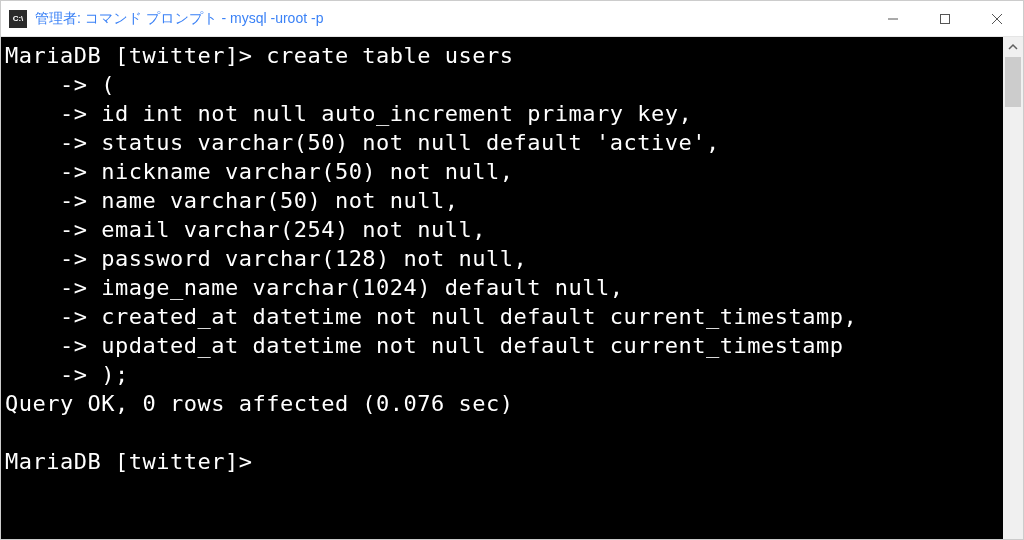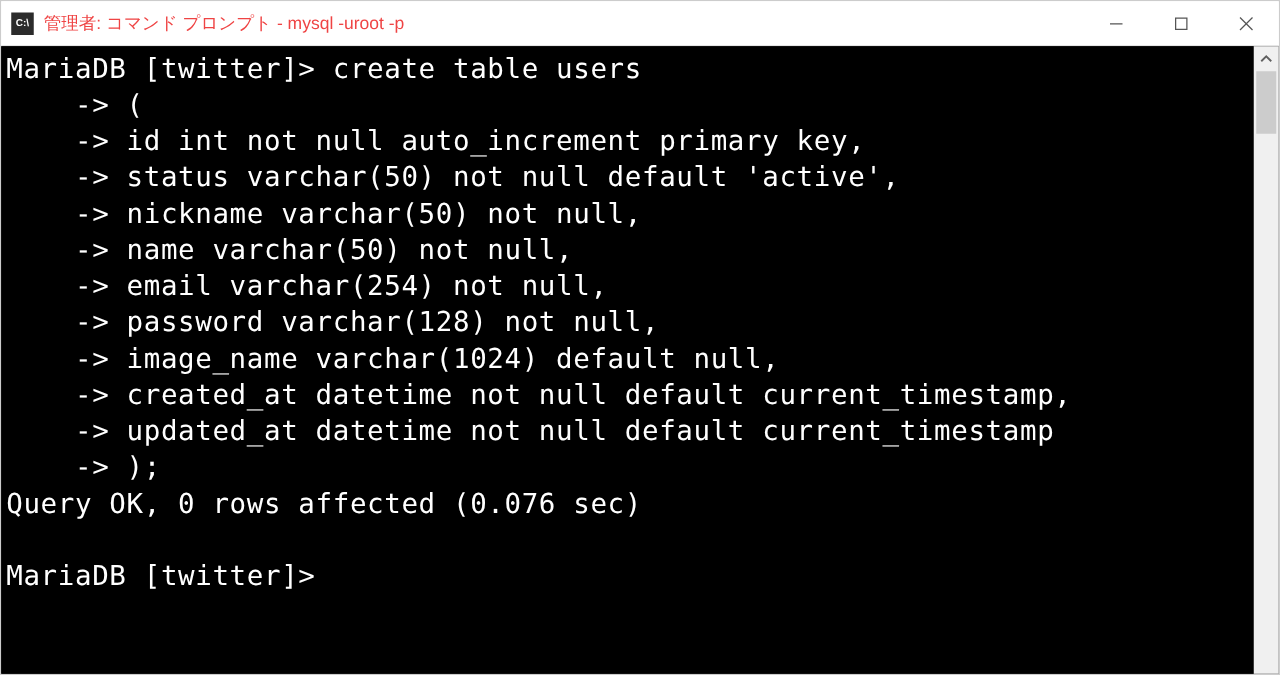--- a/index.html
+++ b/index.html
@@ -39,21 +39,21 @@
       justify-content: center;
       background: #2b2b2b;
       color: #ffffff;
       font-size: 8px;
       font-weight: bold;
       font-family: sans-serif;
       padding: 1px;
     }
     .titlebar-text {
       font-size: 14px;
-      color: #ef4444;
+      color: #3b82f6;
       font-family: "Meiryo", "MS Gothic", sans-serif;
       flex: 1;
     }
     .window-controls {
       display: flex;
       height: 100%;
     }
     .window-control {
       width: 52px;
       height: 100%;

